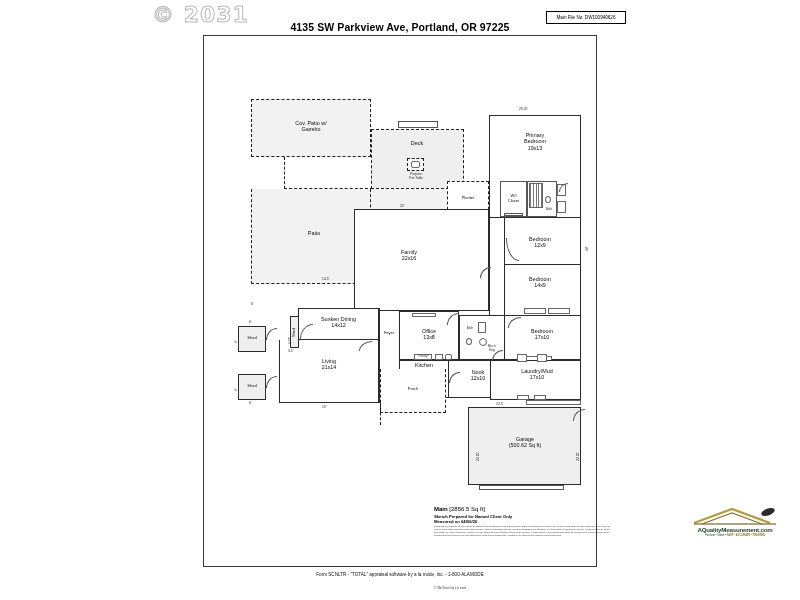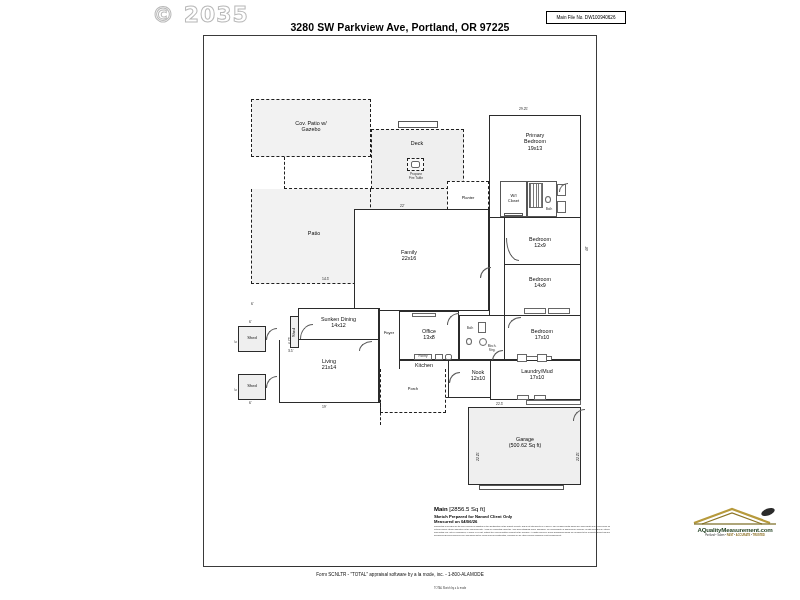--- a/index.html
+++ b/index.html
@@ -68,22 +68,22 @@
     font-size:2.6px;color:#333;}
   .logo .tag b{color:#8a6d1f;}
 
   .formline{position:absolute;left:0;top:572px;width:800px;text-align:center;
     font-size:4.6px;color:#111;}
   .rule{position:absolute;left:280px;top:566px;width:240px;border-top:1px solid #333;}
 </style>
 </head>
 <body>
 
-<div class="watermark">© 2035</div>
-<div class="addr-title">3280 SW Parkview Ave, Portland, OR 97225</div>
+<div class="watermark">© 2031</div>
+<div class="addr-title">4135 SW Parkview Ave, Portland, OR 97225</div>
 <div class="filebox">Main File No. DW100940626</div>
 
 <div class="sheet">
 <div class="sheet-inner">
 
   <div class="dash" style="left:47px;top:63px;width:120px;height:58px;"></div>
   <div class="lbl rm" style="left:57px;top:84px;width:100px;">Cov. Patio w/
 Gazebo</div>
 
   <div class="dashw" style="left:80px;top:121px;width:180px;height:32px;border-top:none;"></div>

